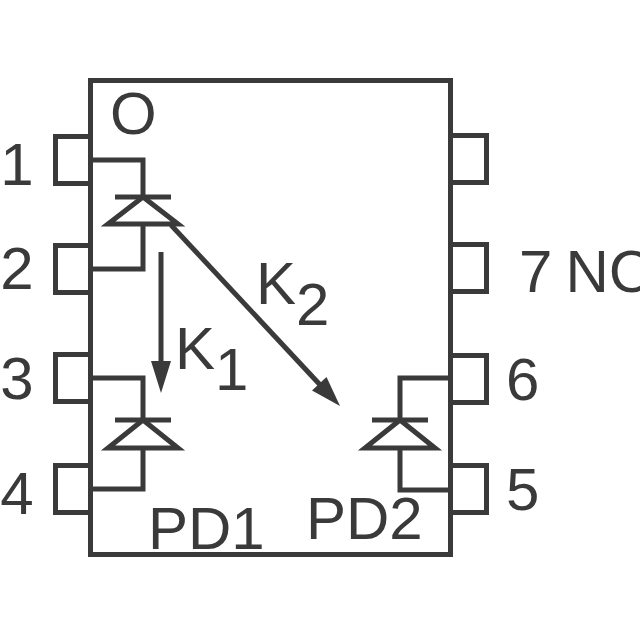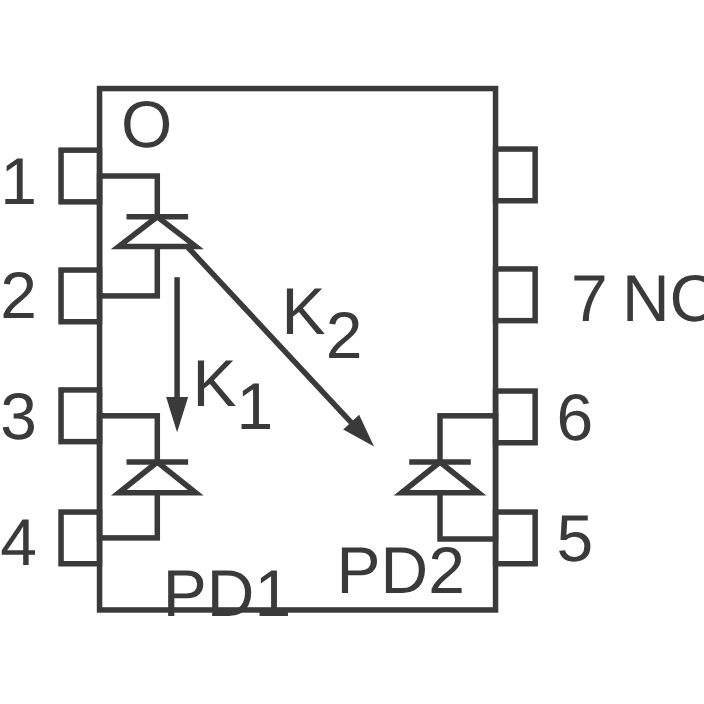--- a/index.html
+++ b/index.html
@@ -85,16 +85,16 @@
   </div>
 
 
   <div class="lbl" style="left:175px; top:319px;">
     <span>K</span><span class="sub">1</span>
   </div>
   <div class="lbl" style="left:256px; top:254px;">
     <span>K</span><span class="sub">2</span>
   </div>
 
-  <div class="lbl" style="left:148px; top:510px;text-align:center;">PD1</div>
+  <div class="lbl" style="left:148px; top:499px;text-align:center;">PD1</div>
   <div class="lbl" style="left:306px; top:489px;">PD2</div>
 
 </div>
 
 </body></html>

